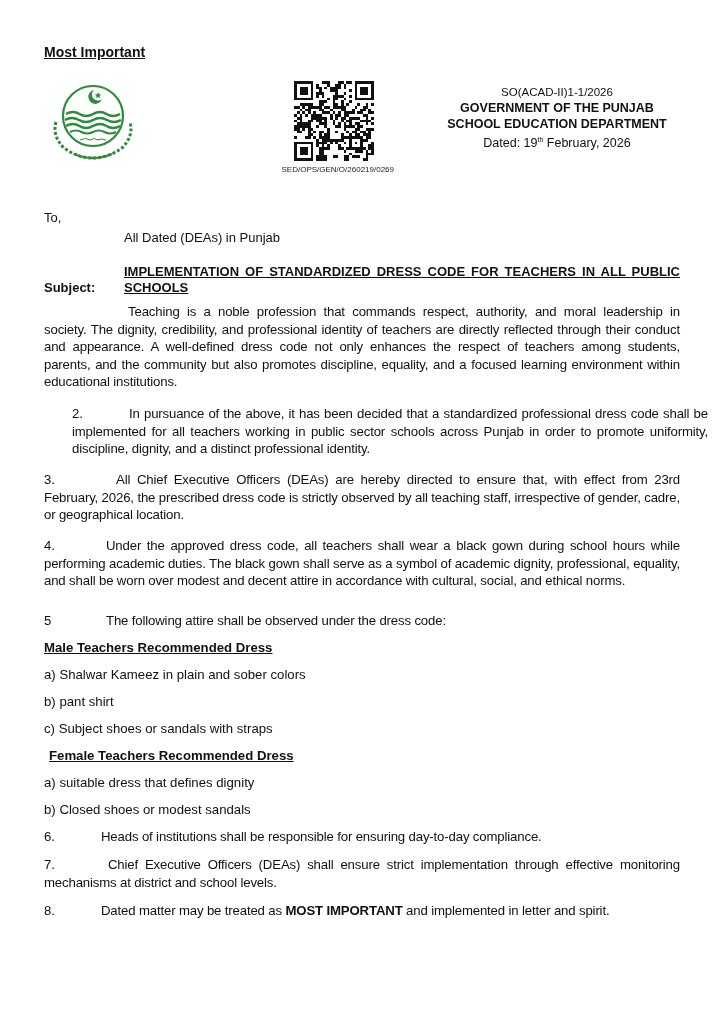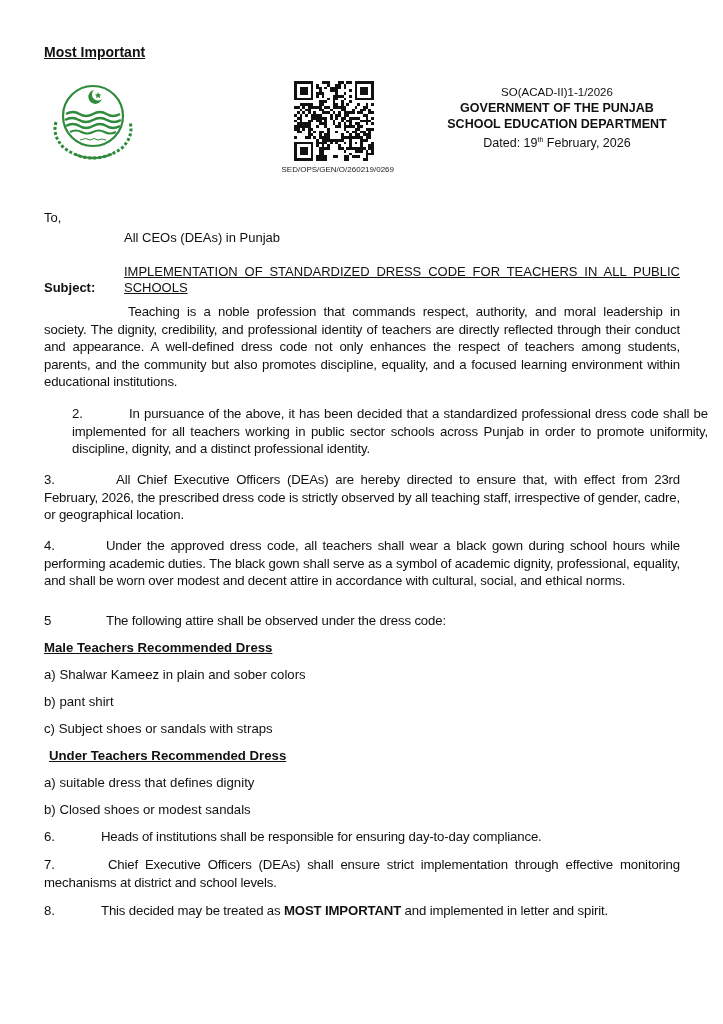--- a/index.html
+++ b/index.html
@@ -20,21 +20,21 @@
   .header-block .ref { font-size: 11.5px; }
   .header-block .gov { font-size: 12.5px; font-weight: bold; }
   .header-block .dated { font-size: 12.5px; }
   .header-block sup { font-size: 7px; }
 
   .to { left: 44px; top: 210px; font-size: 13px; font-weight: normal; }
   .recipient { left: 124px; top: 230px; font-size: 13px; }
 
   .subj-label { left: 44px; top: 272px; font-size: 13px; font-weight: bold; margin-top: 8px; }
   .subj-text {
-    left: 124px; top: 264px; width: 556px; font-size: 13px; font-weight: normal;
+    left: 124px; top: 264px; width: 556px; font-size: 13px; font-weight: bold;
     text-decoration: underline; text-align: justify; text-align-last: left; line-height: 16px;
     word-spacing: 2px;
   }
 
   .para {
     left: 44px; width: 636px; font-size: 13.2px; line-height: 17.5px;
     text-align: justify; letter-spacing: -0.15px;
   }
   .para .num-wide { display: inline-block; width: 57px; }
   .para .indent { display: inline-block; width: 84px; }
@@ -389,41 +389,41 @@
 <div class="abs qr-ref">SED/OPS/GEN/O/260219/0269</div>
 
 <div class="abs header-block">
   <div class="ref">SO(ACAD-II)1-1/2026</div>
   <div class="gov">GOVERNMENT OF THE PUNJAB</div>
   <div class="gov">SCHOOL EDUCATION DEPARTMENT</div>
   <div class="dated"><span>Dated: 19</span><sup>th</sup><span> February, 2026</span></div>
 </div>
 
 <div class="abs to">To,</div>
-<div class="abs recipient">All CEOs (DEAs) in Punjab</div>
+<div class="abs recipient">All Dated (DEAs) in Punjab</div>
 
 <div class="abs subj-label">Subject:</div>
 <div class="abs subj-text">IMPLEMENTATION OF STANDARDIZED DRESS CODE FOR TEACHERS IN ALL PUBLIC SCHOOLS</div>
 
 <div class="abs para" style="top:303px;"><span class="indent"></span><span>Teaching is a noble profession that commands respect, authority, and moral leadership in society. The dignity, credibility, and professional identity of teachers are directly reflected through their conduct and appearance. A well-defined dress code not only enhances the respect of teachers among students, parents, and the community but also promotes discipline, equality, and a focused learning environment within educational institutions.</span></div>
 
 <div class="abs para" style="top:405px;margin-left:28px;"><span class="num-wide">2.</span><span>In pursuance of the above, it has been decided that a standardized professional dress code shall be implemented for all teachers working in public sector schools across Punjab in order to promote uniformity, discipline, dignity, and a distinct professional identity.</span></div>
 
 <div class="abs para" style="top:471px;"><span class="num-wide" style="width:72px;">3.</span><span>All Chief Executive Officers (DEAs) are hereby directed to ensure that, with effect from 23rd February, 2026, the prescribed dress code is strictly observed by all teaching staff, irrespective of gender, cadre, or geographical location.</span></div>
 
 <div class="abs para" style="top:537px;"><span class="num-wide" style="width:62px;">4.</span><span>Under the approved dress code, all teachers shall wear a black gown during school hours while performing  academic duties. The black gown shall serve as a symbol of academic dignity, professional, equality, and shall be worn over modest and decent attire in accordance with cultural, social, and ethical norms.</span></div>
 
 <div class="abs para" style="top:612px;"><span class="num-wide" style="width:62px;">5</span><span>The following attire shall be observed under the dress code:</span></div>
 
 <div class="abs list-head" style="top:640px;">Male Teachers Recommended Dress</div>
 <div class="abs list-item" style="top:667px;">a) Shalwar Kameez in plain and sober colors</div>
 <div class="abs list-item" style="top:694px;">b) pant shirt</div>
 <div class="abs list-item" style="top:721px;">c) Subject shoes or sandals with straps</div>
 
-<div class="abs list-head" style="top:748px; left:49px;">Under Teachers Recommended Dress</div>
+<div class="abs list-head" style="top:748px; left:49px;">Female Teachers Recommended Dress</div>
 <div class="abs list-item" style="top:775px;">a) suitable dress that defines dignity</div>
 <div class="abs list-item" style="top:802px;">b) Closed shoes or modest sandals</div>
 
 <div class="abs para" style="top:828px;"><span class="num-wide">6.</span><span>Heads of institutions shall be responsible for ensuring day-to-day compliance.</span></div>
 
 <div class="abs para" style="top:856px;"><span class="num-wide" style="width:64px;">7.</span><span>Chief Executive Officers (DEAs) shall ensure strict implementation through effective monitoring mechanisms at district and school levels.</span></div>
 
-<div class="abs para" style="top:902px;"><span class="num-wide">8.</span><span>This decided may be treated as </span><strong>MOST IMPORTANT</strong><span> and implemented in letter and spirit.</span></div>
+<div class="abs para" style="top:902px;"><span class="num-wide">8.</span><span>Dated matter may be treated as </span><strong>MOST IMPORTANT</strong><span> and implemented in letter and spirit.</span></div>
 
 </body></html>

